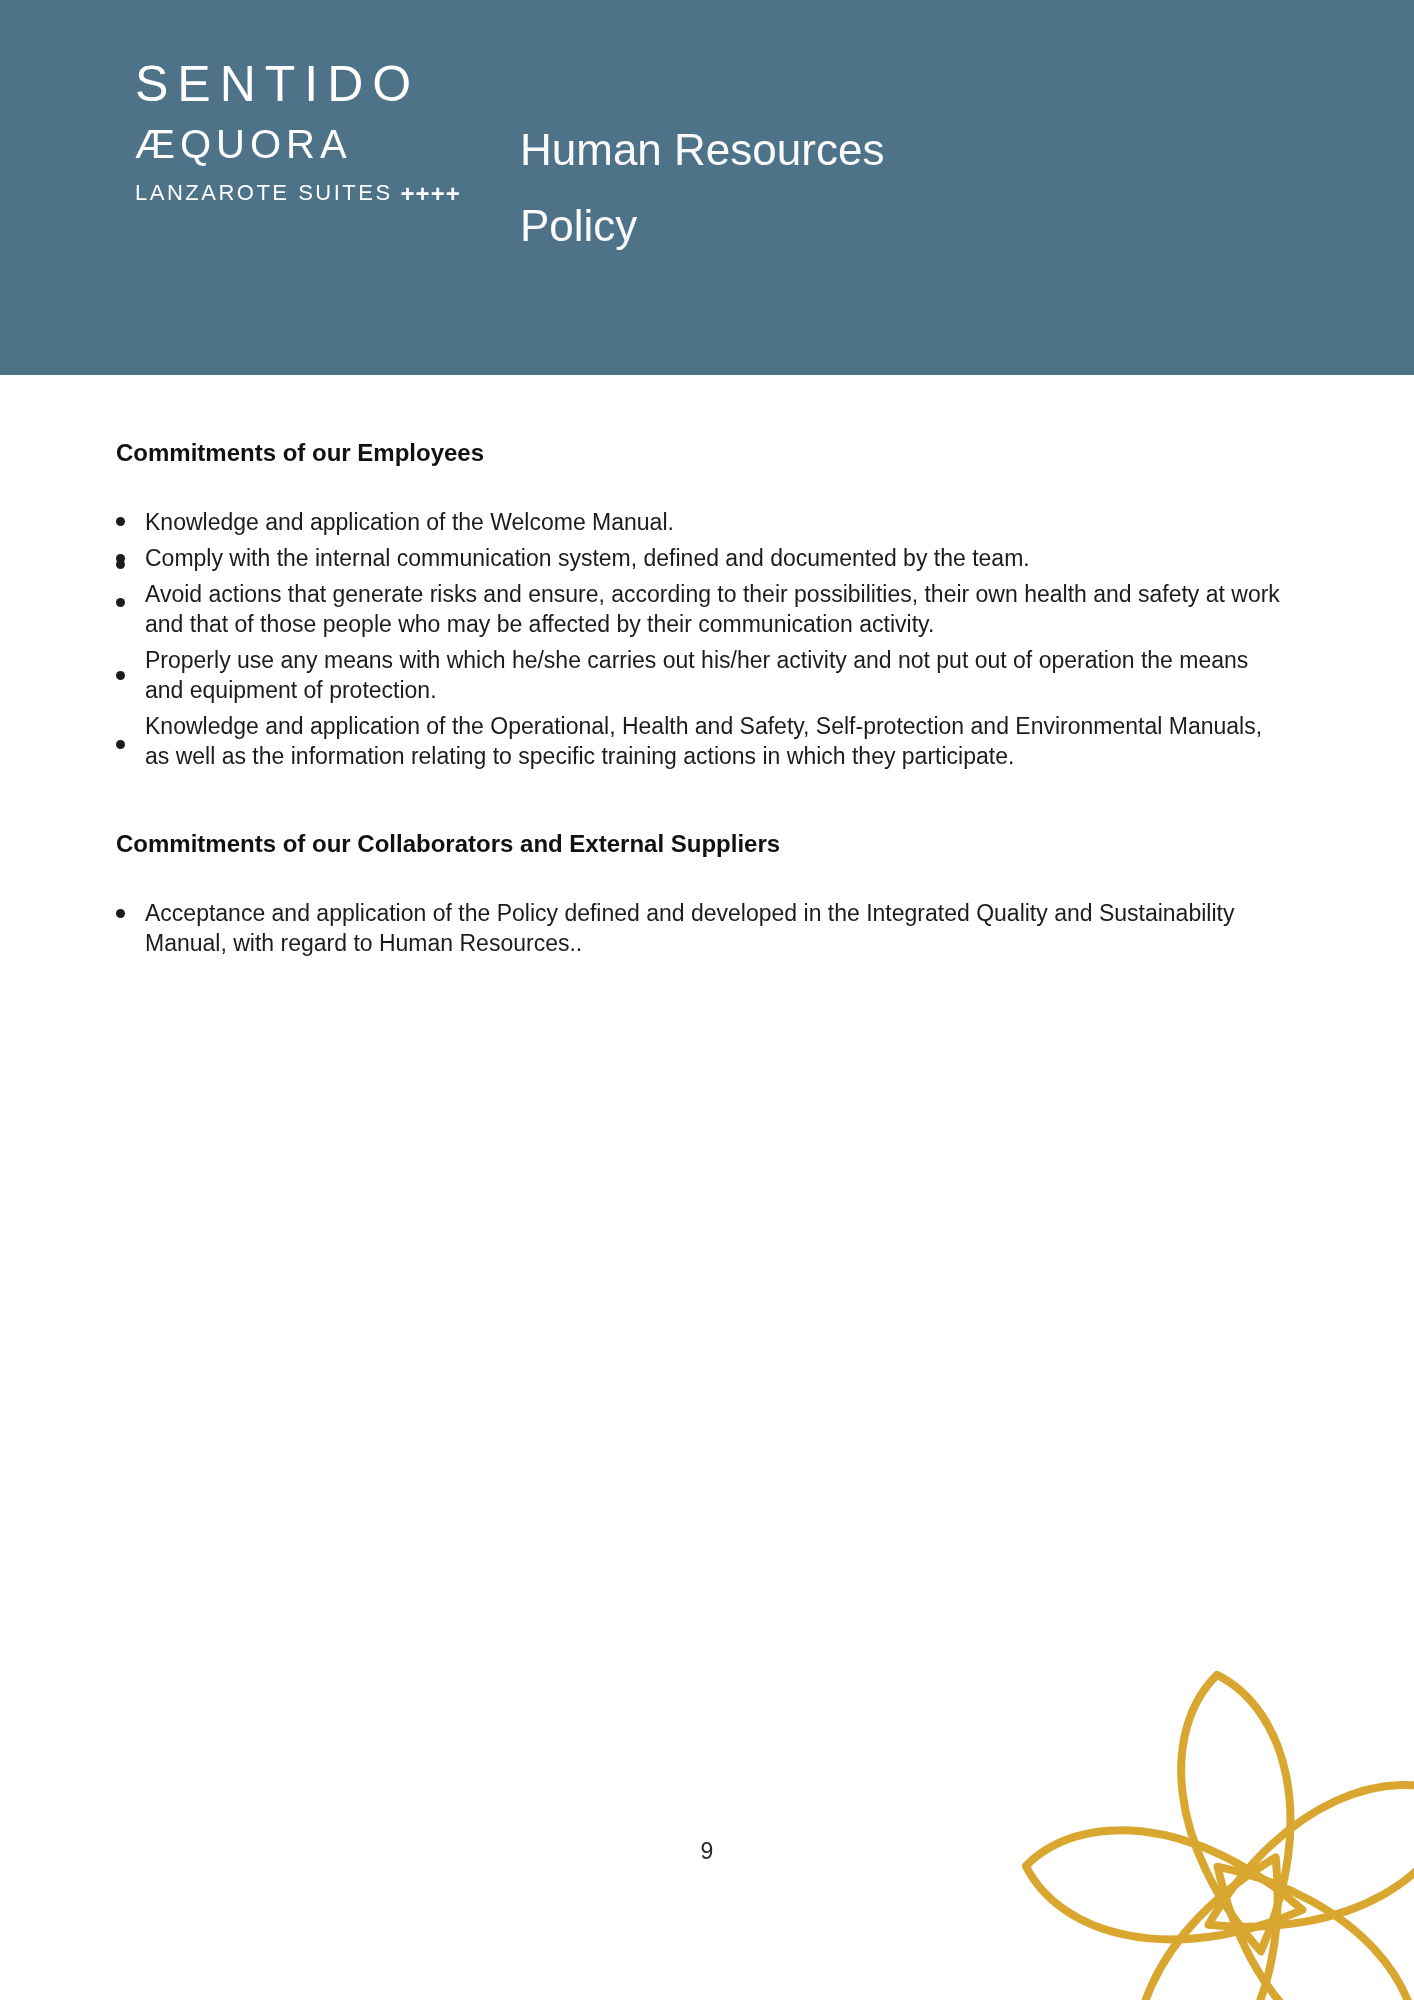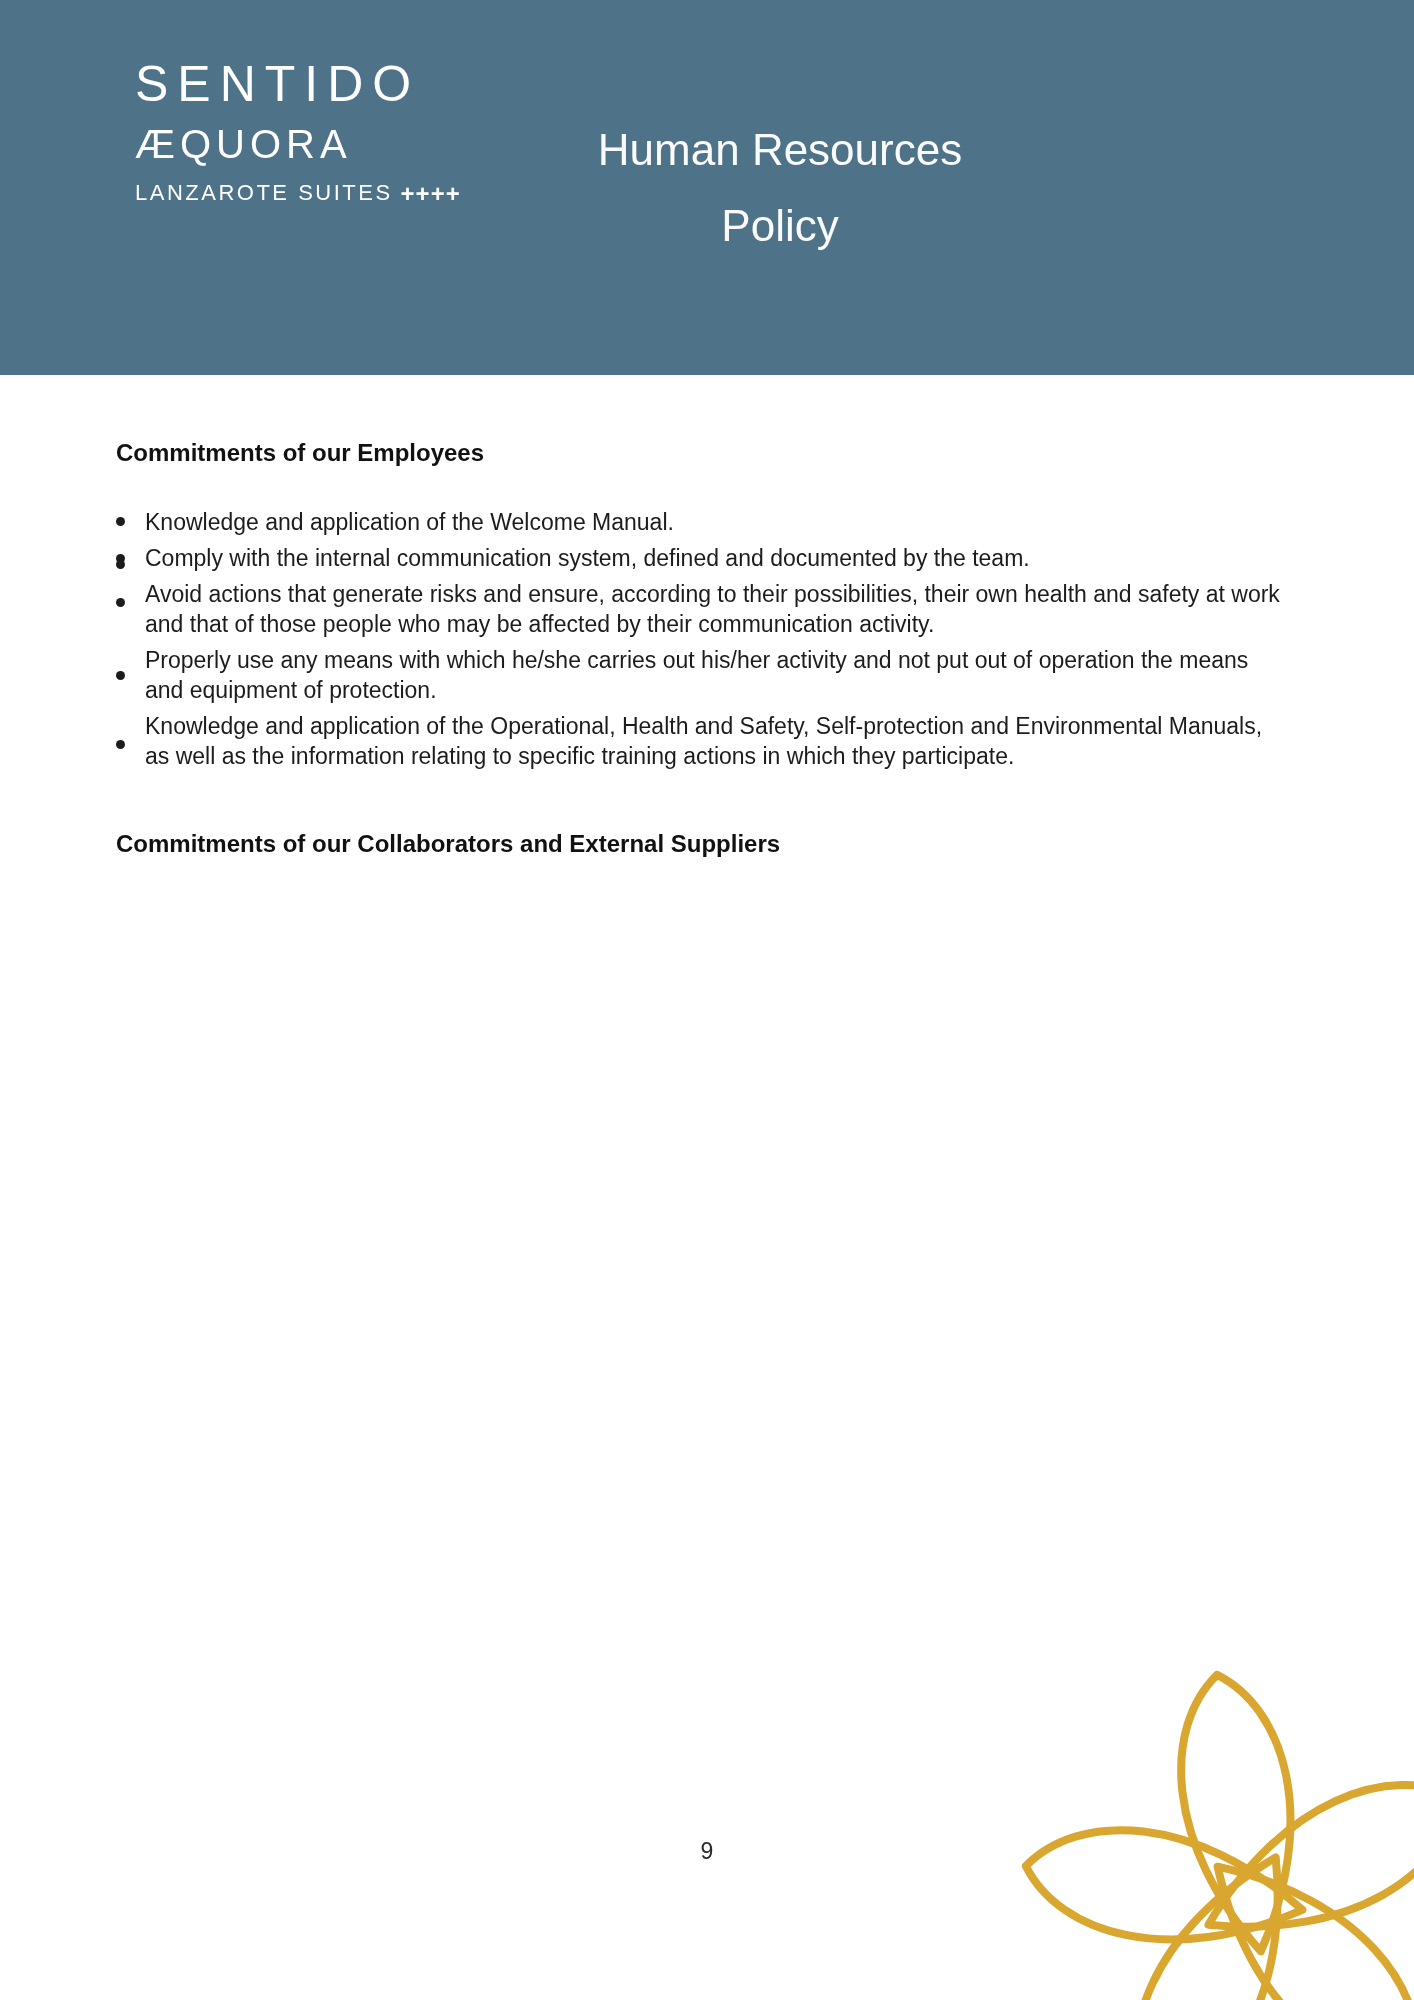--- a/index.html
+++ b/index.html
@@ -35,21 +35,21 @@
     display:flex;align-items:flex-start;margin-top:8px;
   }
   .logo-subtitle{
     font-size:22px;font-weight:400;letter-spacing:2.5px;
   }
   .logo-stars{
     font-size:24px;font-weight:700;letter-spacing:1px;margin-left:8px;
   }
   .doc-title{
     position:absolute;left:520px;top:112px;width:520px;
-    text-align:center;color:var(--title-text);
+    text-align:left;color:var(--title-text);
     font-size:44px;font-weight:400;line-height:76px;
   }
   
   .content{
     position:absolute;left:100px;top:438px;width:1190px;
   }
   .section-heading{
     font-size:24px;font-weight:700;line-height:29px;color:#111111;
     margin:0 0 40px 16px;
   }
@@ -133,20 +133,26 @@
         <span>Properly use any means with which he/she carries out his/her activity and not put out of operation the means and equipment of protection.</span>
       </li>
       <li>
         <span class="dot"></span>
         <span>Knowledge and application of the Operational, Health and Safety, Self-protection and Environmental Manuals, as well as the information relating to specific training actions in which they participate.</span>
       </li>
     </ul>
 
     <h2 class="section-heading second">Commitments of our Collaborators and External Suppliers</h2>
 
+    <ul class="bullets s2">
+      <li>
+        <span class="dot"></span>
+        <span>Acceptance and application of the Policy defined and developed in the Integrated Quality and Sustainability Manual, with regard to Human Resources..</span>
+      </li>
+    </ul>
 
   </div>
 
   <div class="page-number">9</div>
 
   <svg class="flower" viewBox="-280 -280 560 560" xmlns="http://www.w3.org/2000/svg" aria-hidden="true">
     <g transform="rotate(-9)">
       <path transform="rotate(0)" d="M 0 -230 C 62 -186 78 -72 0 50 C -78 -72 -62 -186 0 -230 Z"></path>
       <path transform="rotate(72)" d="M 0 -230 C 62 -186 78 -72 0 50 C -78 -72 -62 -186 0 -230 Z"></path>
       <path transform="rotate(144)" d="M 0 -230 C 62 -186 78 -72 0 50 C -78 -72 -62 -186 0 -230 Z"></path>

